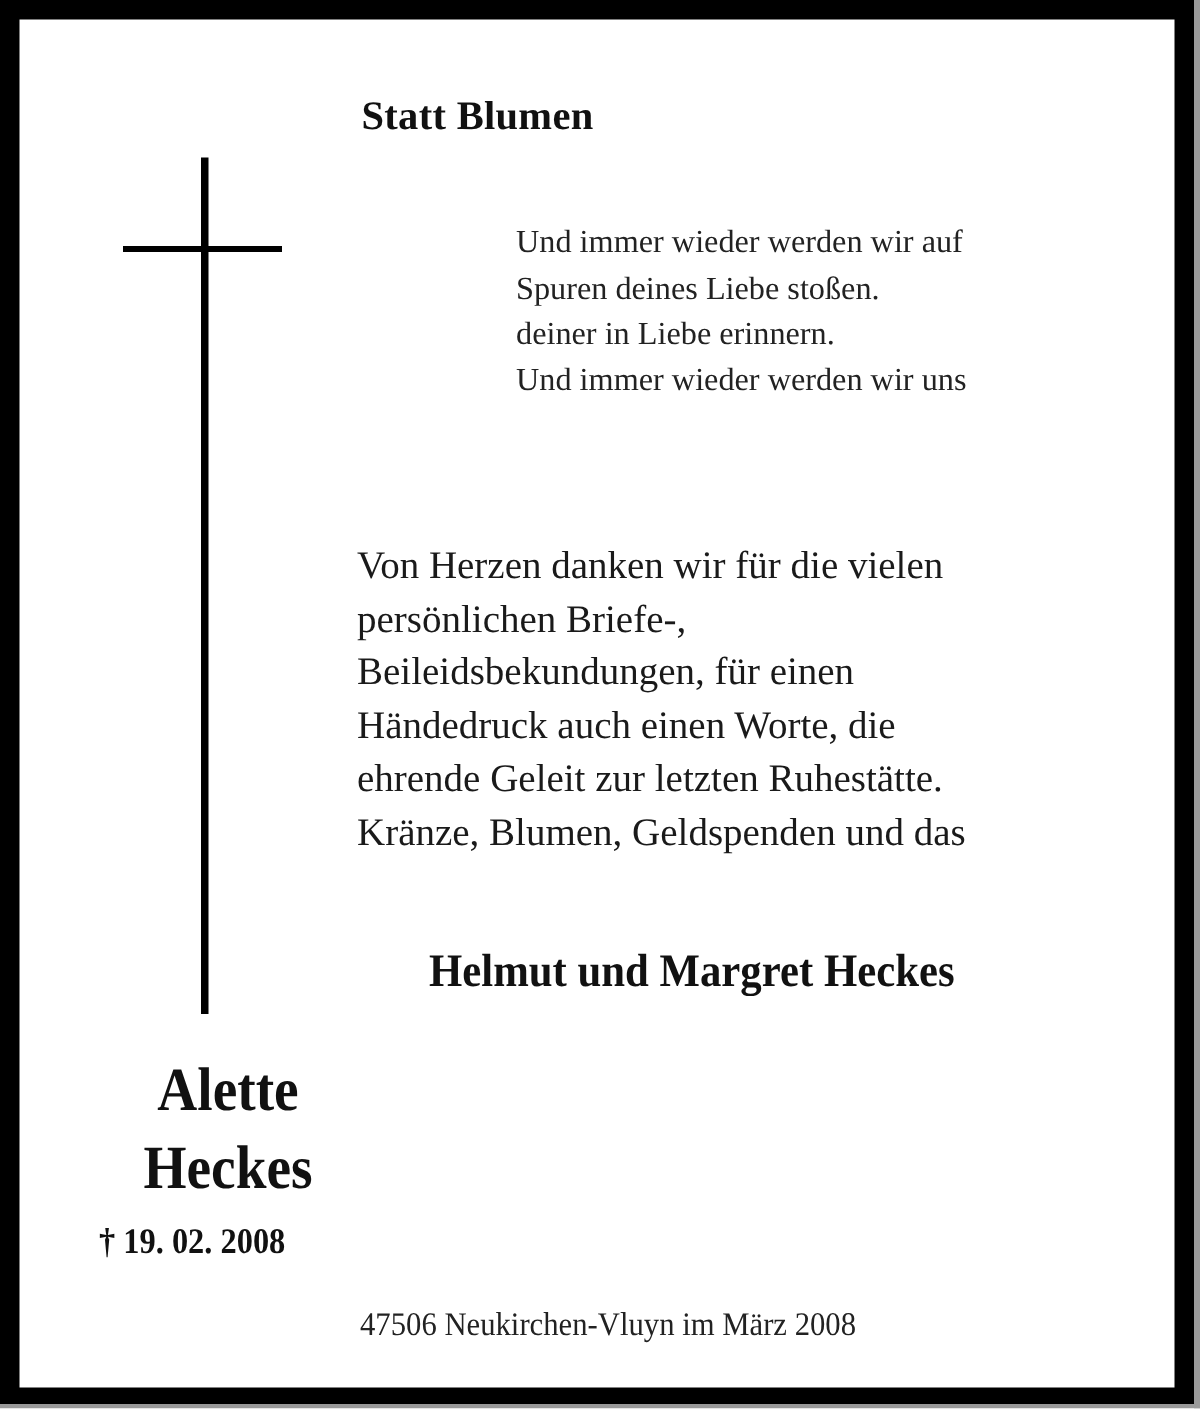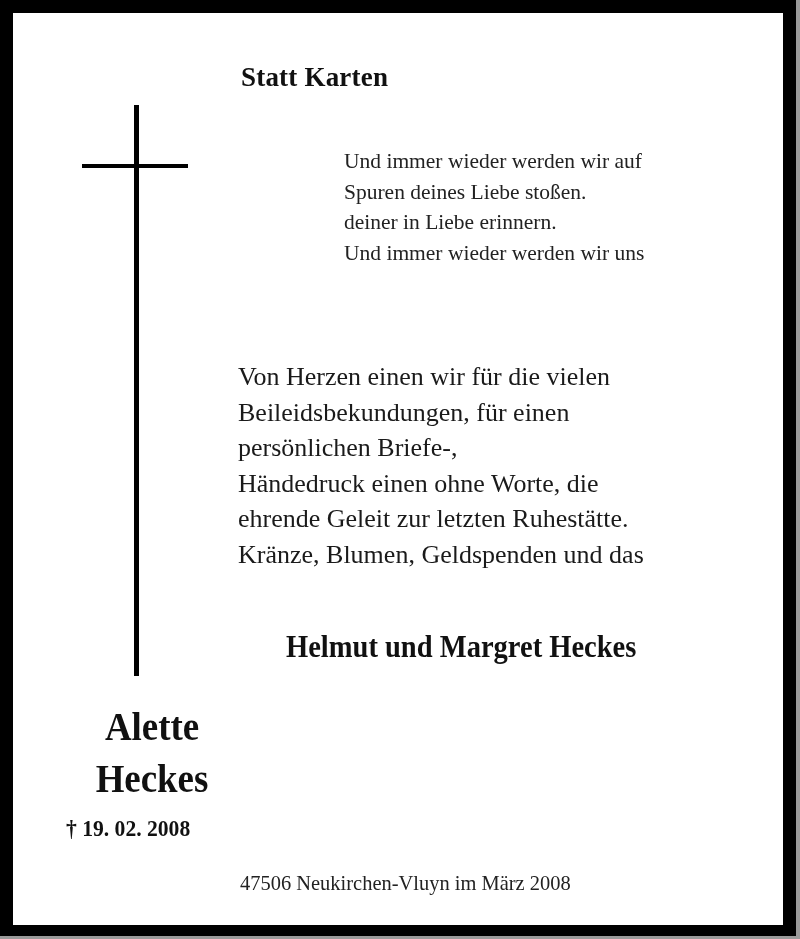--- a/index.html
+++ b/index.html
@@ -27,34 +27,34 @@
 <div class="frame"></div>
 <div class="frame-shadow"></div>
 <div class="frame-shadow-b"></div>
 <div class="paper"></div>
 
 <div>
   <div class="cross-v"></div>
   <div class="cross-h"></div>
 </div>
 
-<div class="abs heading">Statt Karten</div>
+<div class="abs heading">Statt Blumen</div>
 
 <div class="abs verse">
   <div>Und immer wieder werden wir auf</div>
   <div>Spuren deines Liebe stoßen.</div>
   <div>deiner in Liebe erinnern.</div>
   <div>Und immer wieder werden wir uns</div>
 </div>
 
 <div class="abs thanks">
-  <div>Von Herzen einen wir für die vielen</div>
+  <div>Von Herzen danken wir für die vielen</div>
+  <div>persönlichen Briefe-,</div>
   <div>Beileidsbekundungen, für einen</div>
-  <div>persönlichen Briefe-,</div>
-  <div>Händedruck einen ohne Worte, die</div>
+  <div>Händedruck auch einen Worte, die</div>
   <div>ehrende Geleit zur letzten Ruhestätte.</div>
   <div>Kränze, Blumen, Geldspenden und das</div>
 </div>
 
 <div class="abs signers">Helmut und Margret Heckes</div>
 
 <div class="abs deceased">
   <div>Alette</div>
   <div>Heckes</div>
 </div>

